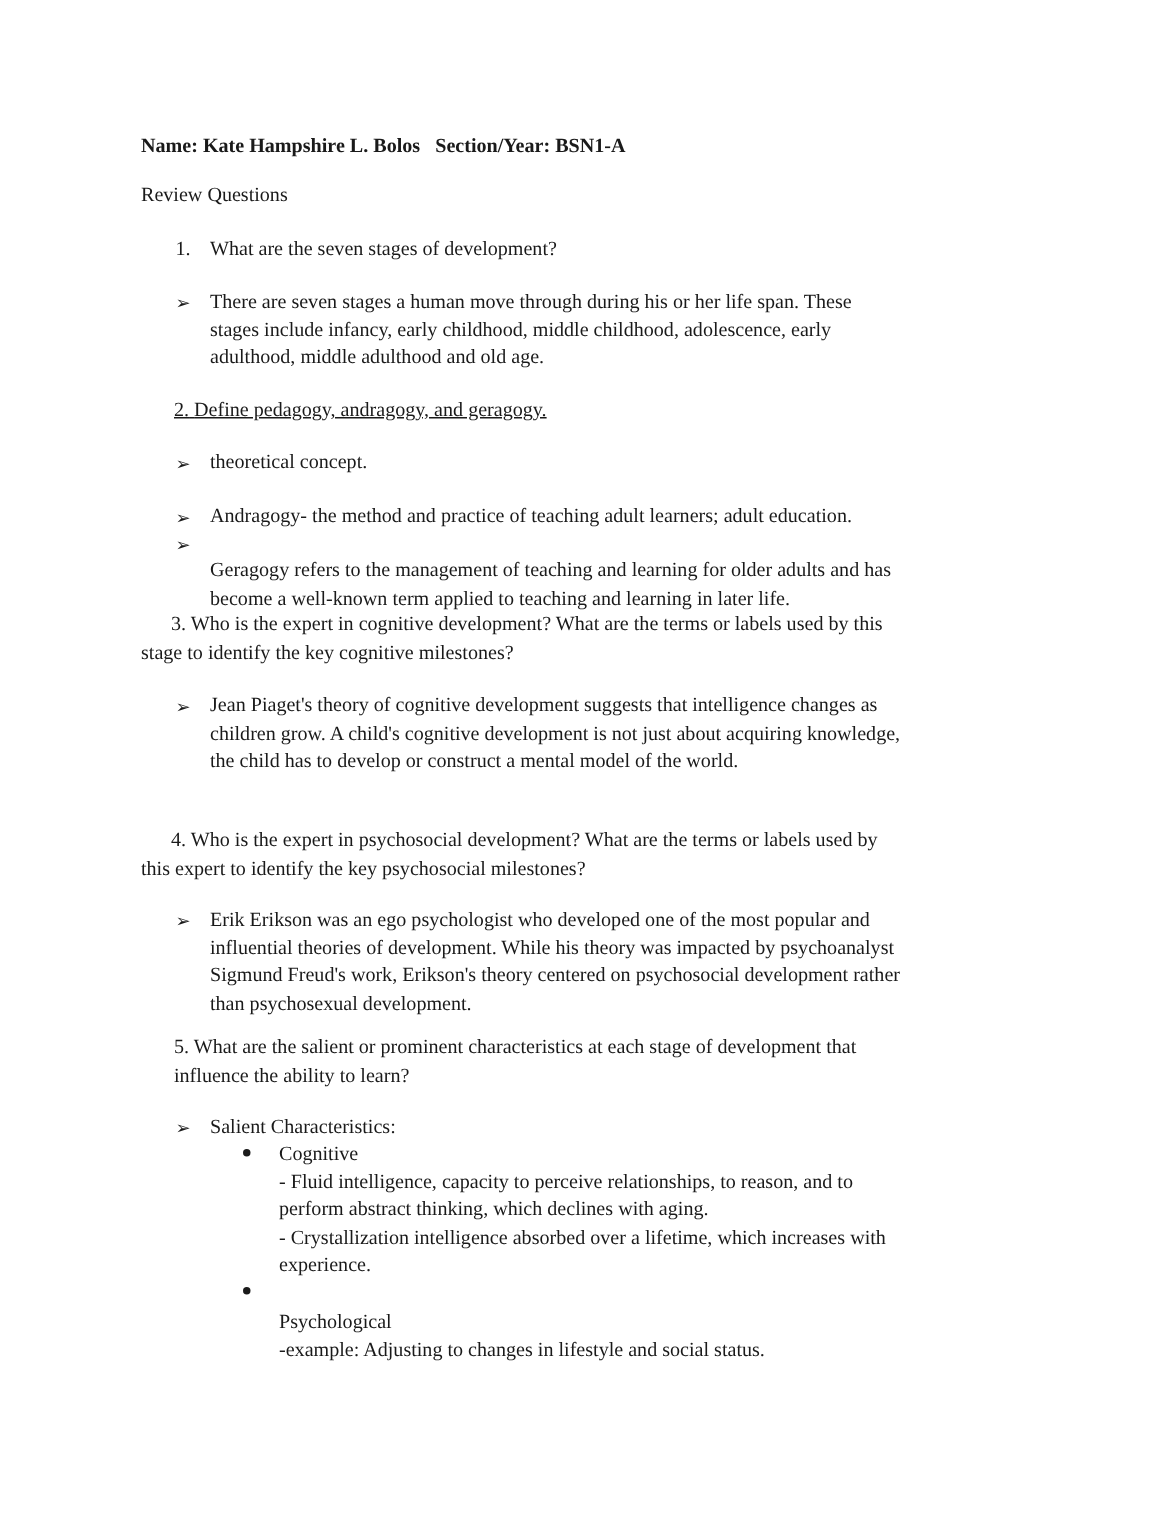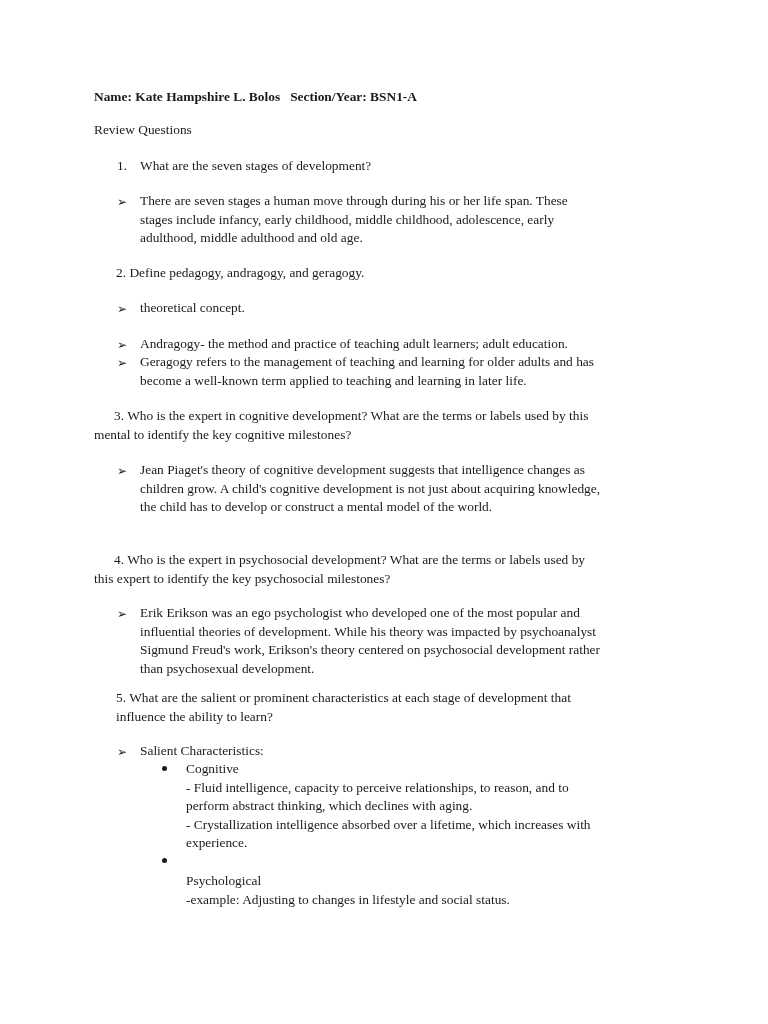--- a/index.html
+++ b/index.html
@@ -54,43 +54,43 @@
   <div class="abs line" style="left:117px; top:157px;">1.</div>
   <div class="abs line" style="left:140px; top:157px;text-align:center;">What are the seven stages of development?</div>
 
   <span class="arrow" style="left:117px; top:193px;">➢</span>
   <div class="block" style="left:140px; top:192px;">
     <p>There are seven stages a human move through during his or her life span. These</p>
     <p>stages include infancy, early childhood, middle childhood, adolescence, early</p>
     <p>adulthood, middle adulthood and old age.</p>
   </div>
 
-  <div class="abs line" style="left:116px; top:264px;">
+  <div class="abs line" style="left:116px; top:264px;text-decoration:underline;">
     <span>2.</span> <span>Define pedagogy, andragogy, and geragogy.</span>
   </div>
 
   <span class="arrow" style="left:117px; top:300px;">➢</span>
   <div class="block" style="left:140px; top:299px;">
     <p>theoretical concept.</p>
   </div>
 
   <span class="arrow" style="left:117px; top:336px;">➢</span>
   <div class="block" style="left:140px; top:335px;">
     <p>Andragogy- the method and practice of teaching adult learners; adult education.</p>
   </div>
 
   <span class="arrow" style="left:117px; top:354px;">➢</span>
-  <div class="block" style="left:140px; top:353px;">
+  <div class="block" style="left:140px; top:371px;">
     <p>Geragogy refers to the management of teaching and learning for older adults and has</p>
     <p>become a well-known term applied to teaching and learning in later life.</p>
   </div>
 
   <div class="block" style="left:94px; top:407px;">
     <p style="padding-left:20px;"><span>3.</span> <span>Who is the expert in cognitive development? What are the terms or labels used by this</span></p>
-    <p>mental to identify the key cognitive milestones?</p>
+    <p>stage to identify the key cognitive milestones?</p>
   </div>
 
   <span class="arrow" style="left:117px; top:462px;">➢</span>
   <div class="block" style="left:140px; top:461px;font-family:Liberation Serif, serif;">
     <p>Jean Piaget's theory of cognitive development suggests that intelligence changes as</p>
     <p>children grow. A child's cognitive development is not just about acquiring knowledge,</p>
     <p>the child has to develop or construct a mental model of the world.</p>
   </div>
 
   <div class="block" style="left:94px; top:551px;">

